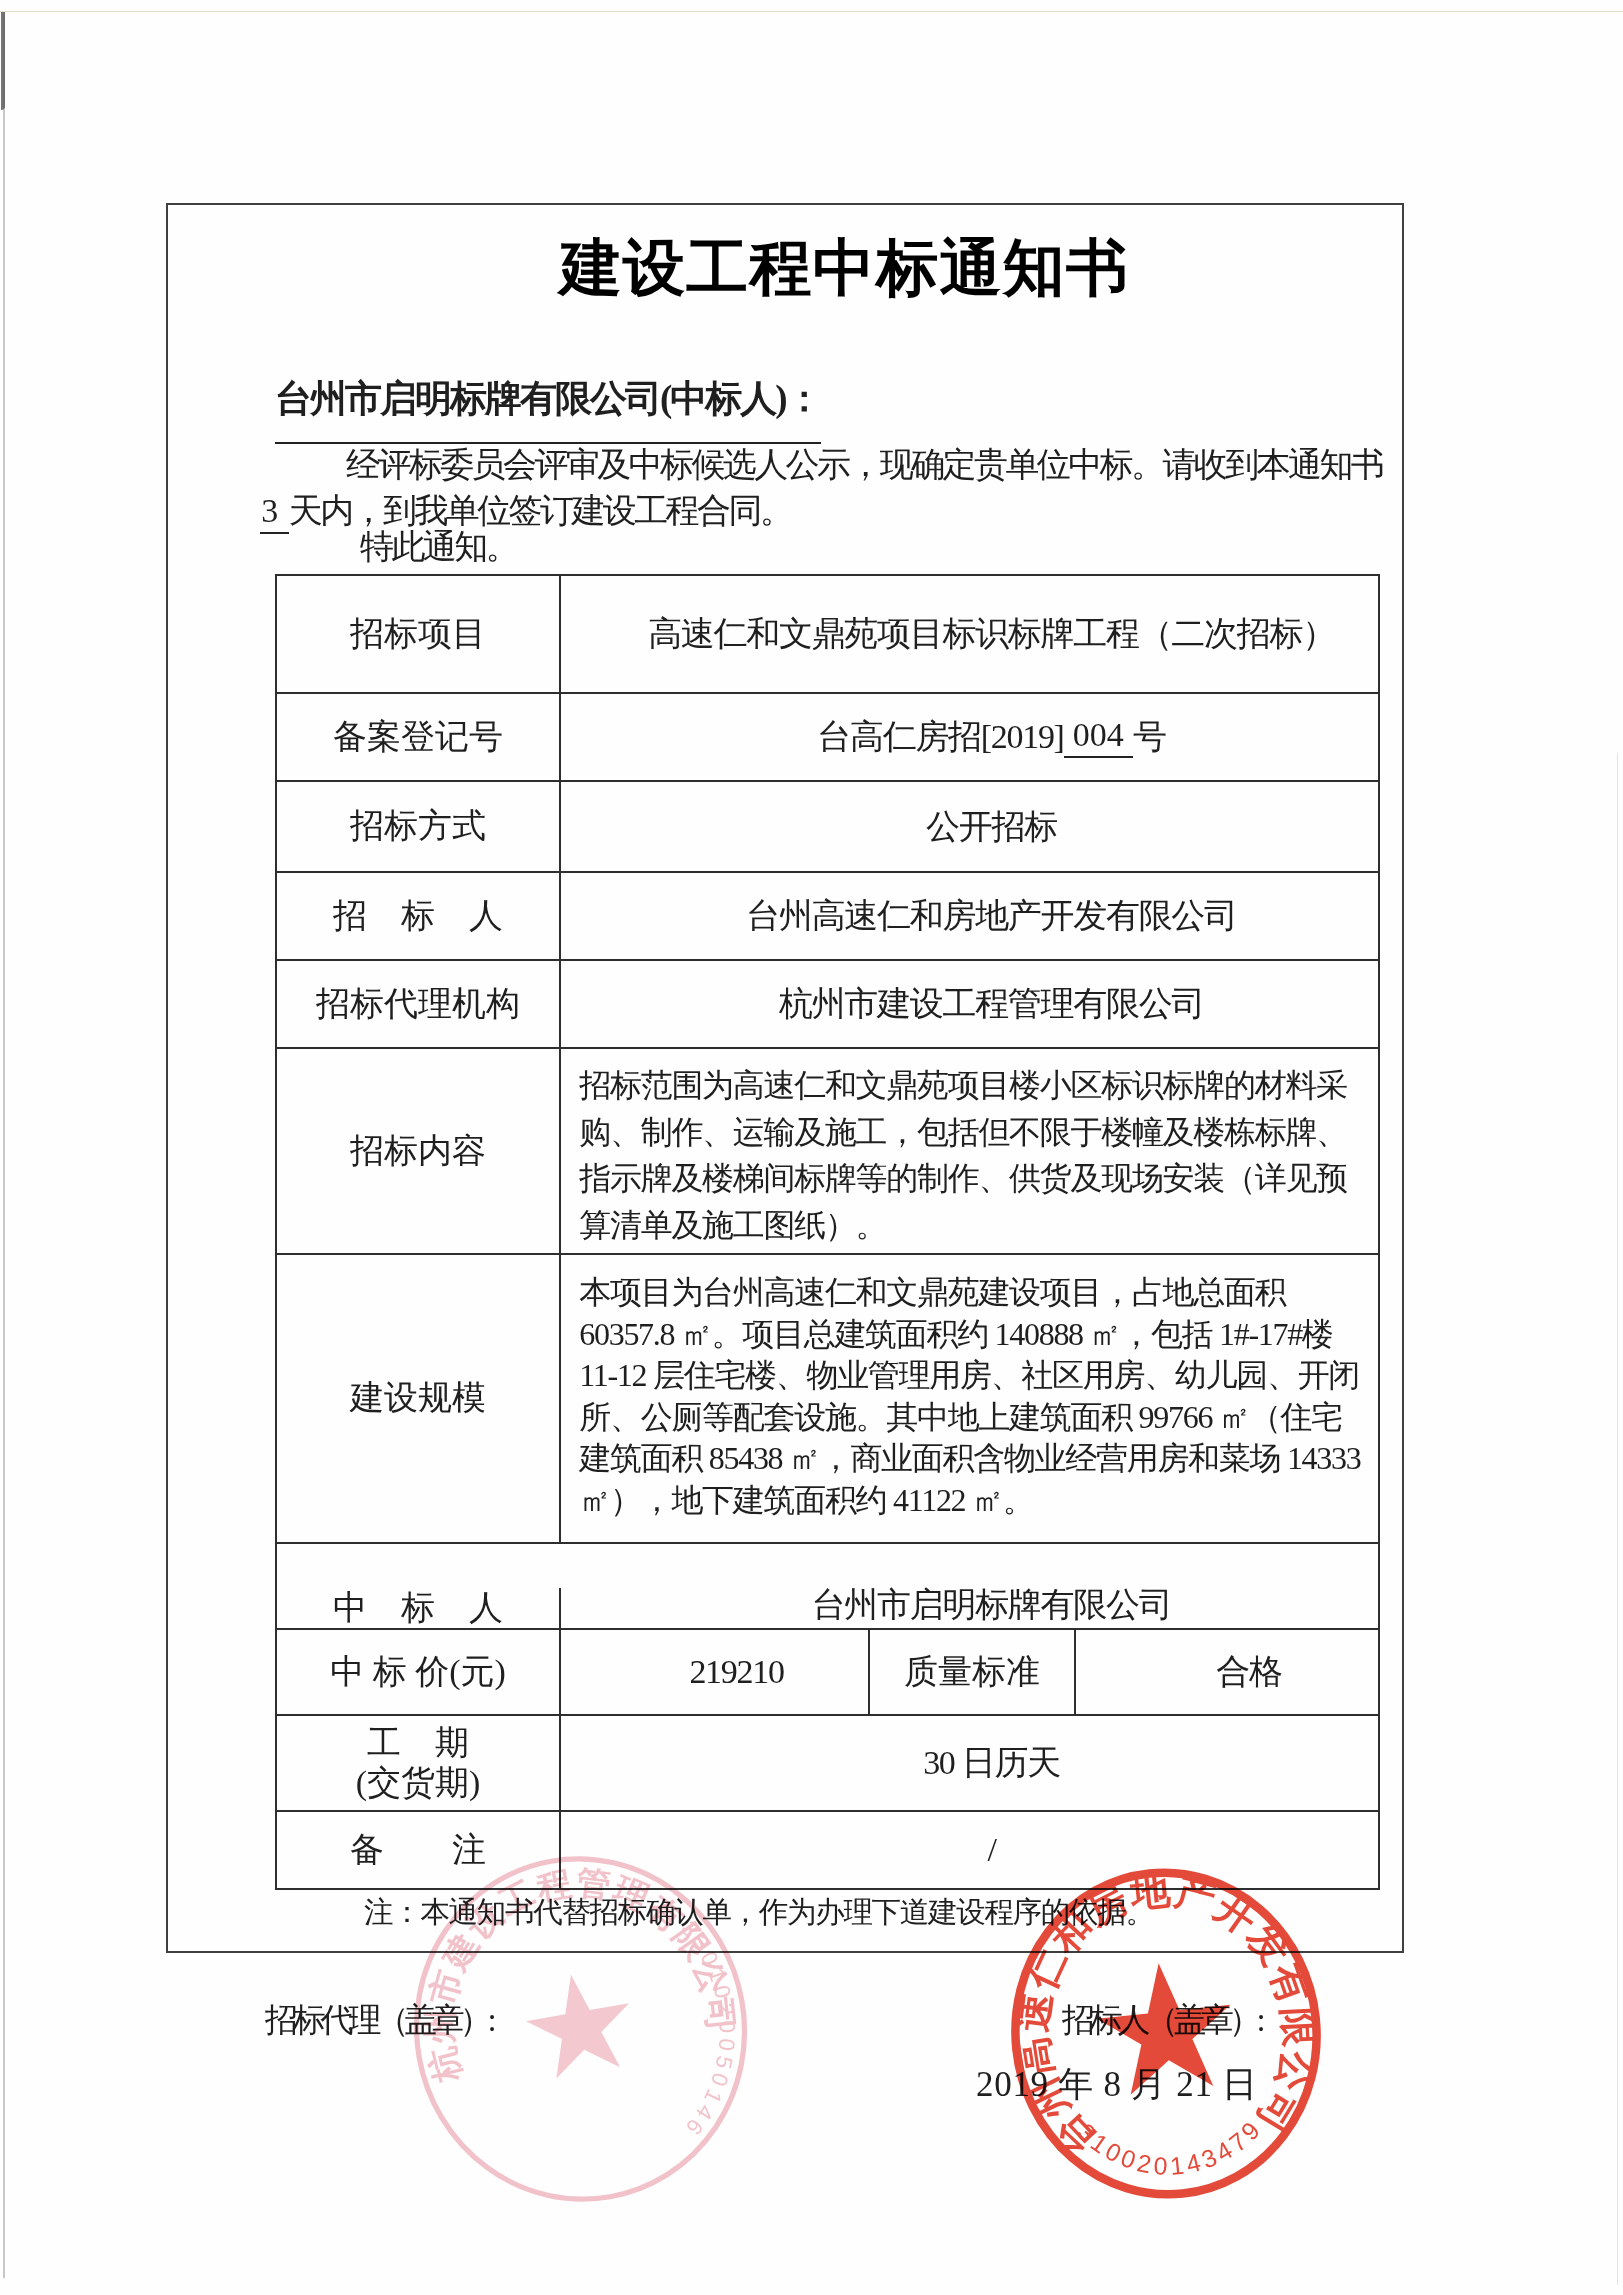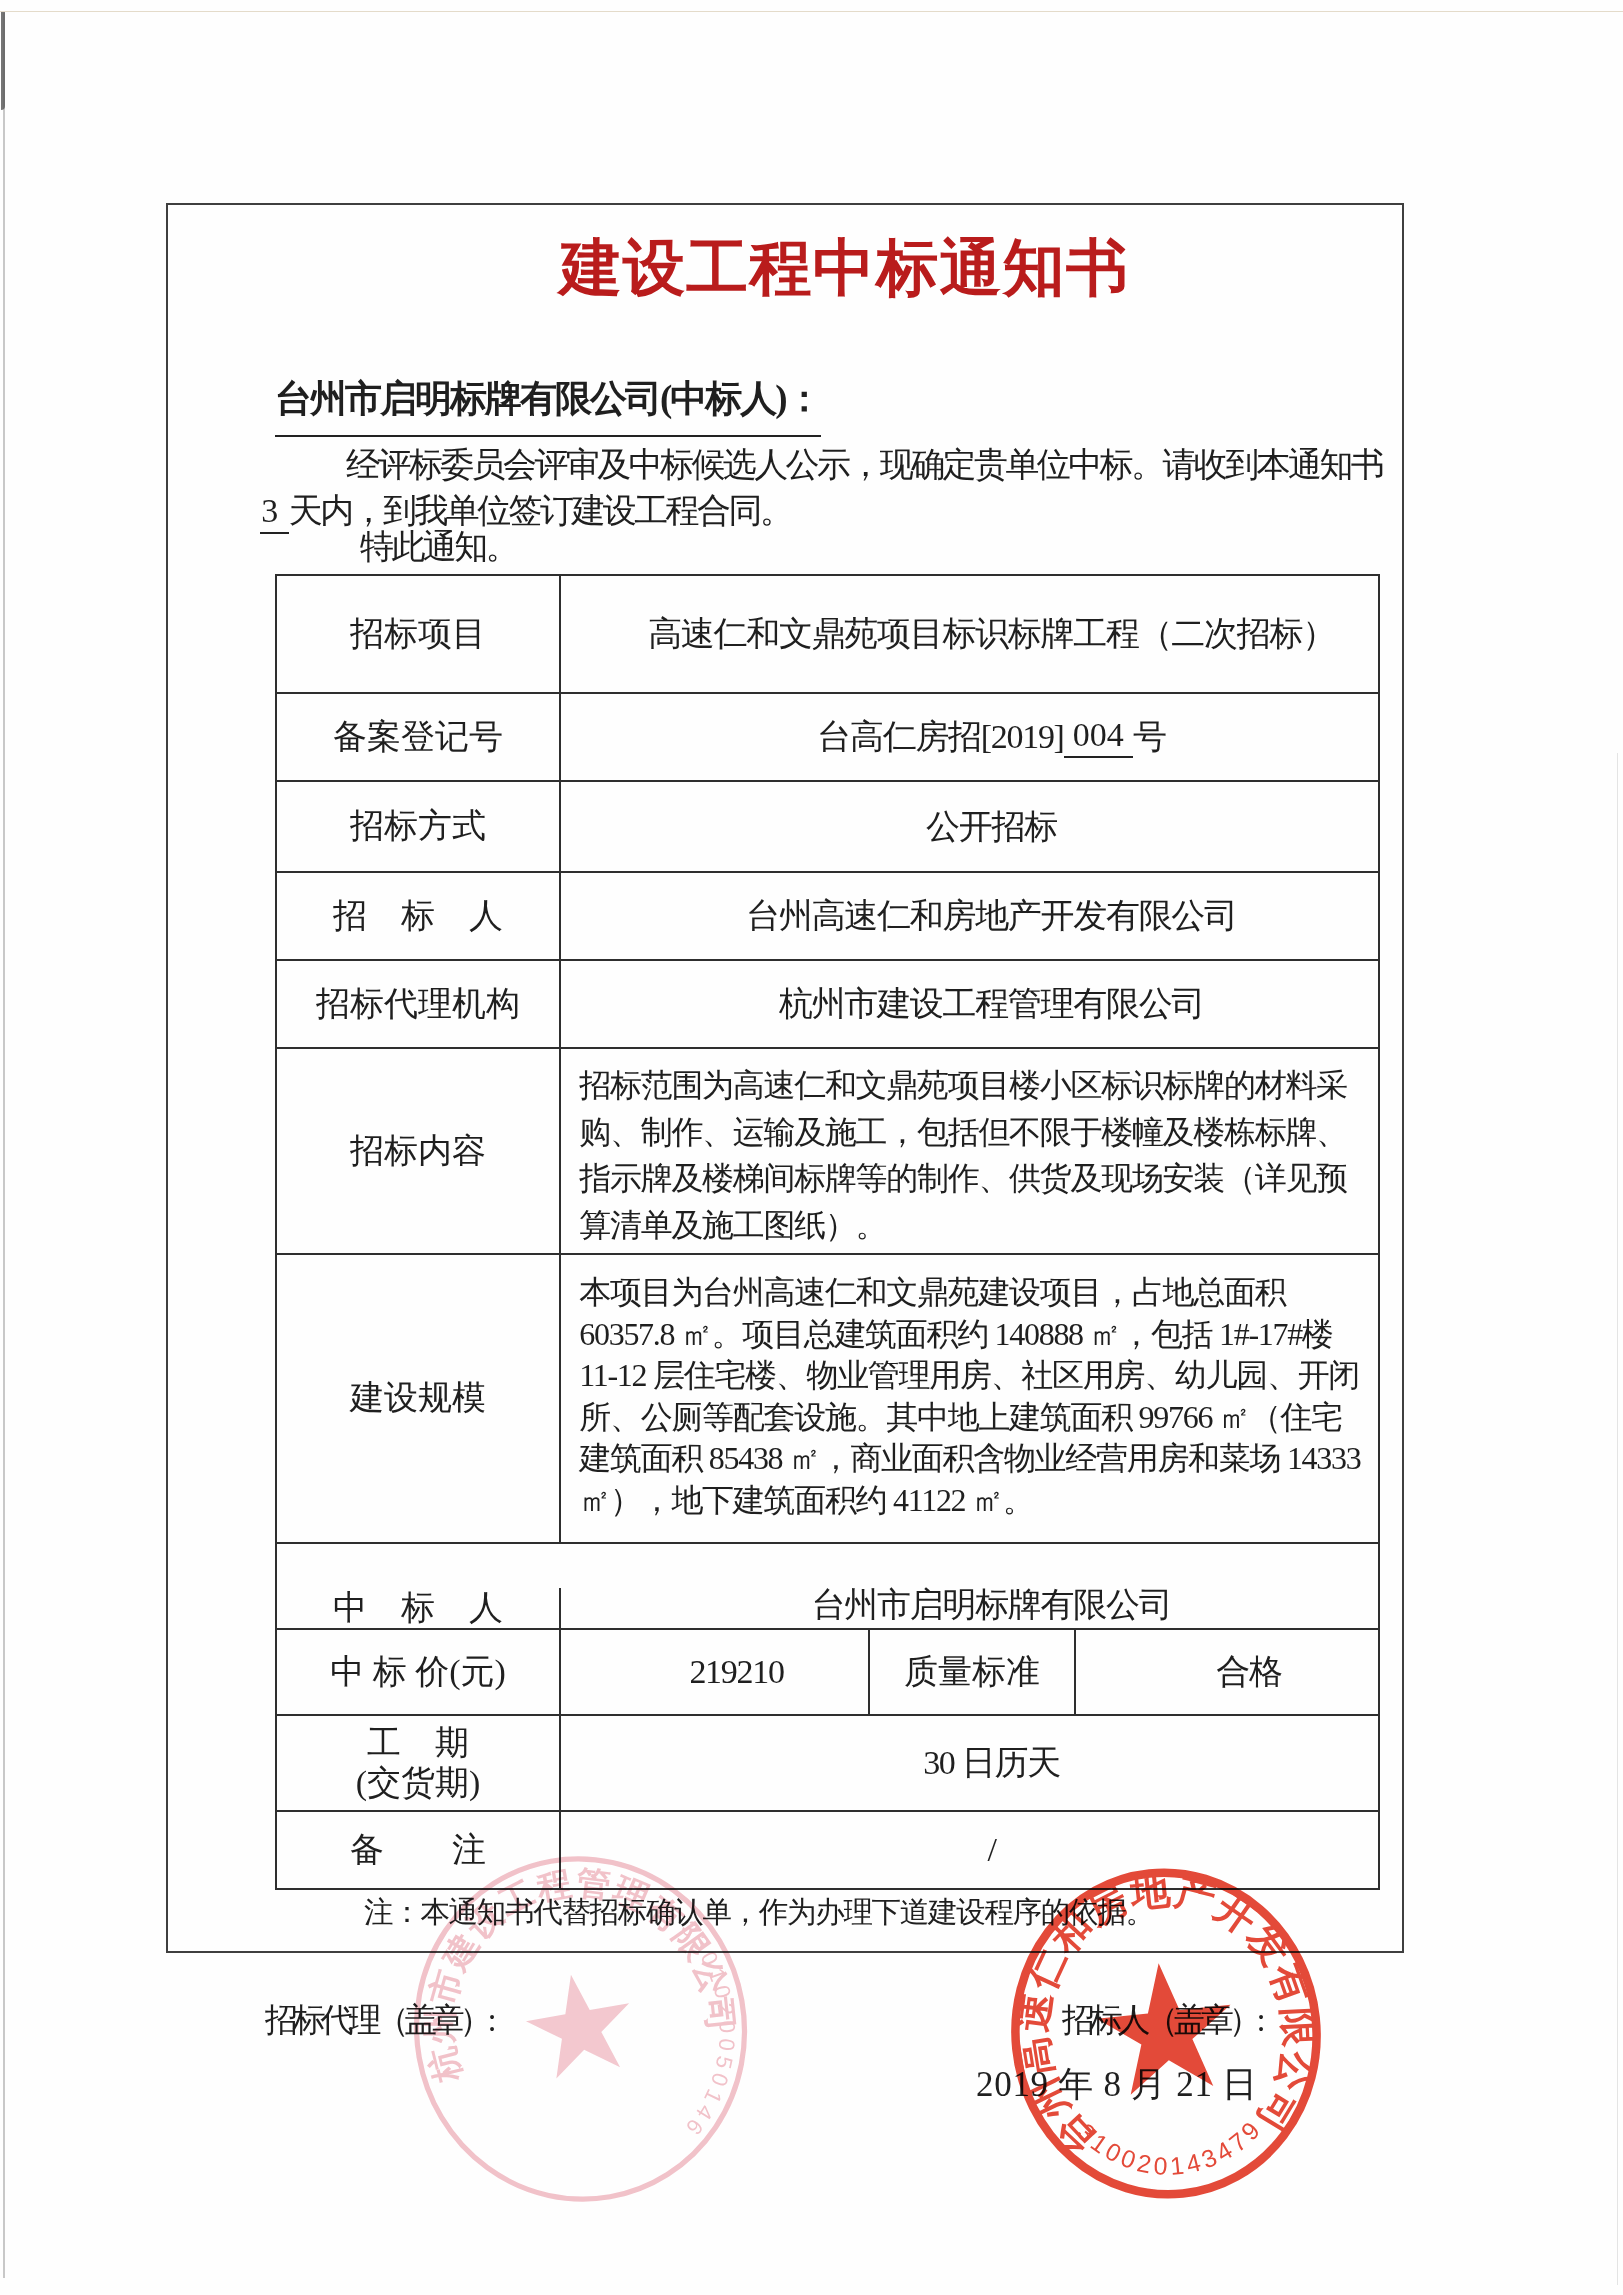--- a/index.html
+++ b/index.html
@@ -17,28 +17,28 @@
   .scan-left-dark{position:absolute;left:1.3px;top:11.8px;width:3.3px;height:98px;background:#5d5d5d;border-radius:0 0 5.2px 0;opacity:.85;}
   .scan-right-line{position:absolute;left:1617px;top:753px;width:1.3px;height:1532px;background:#c9c9c9;opacity:.5;}
 
   .border-rect{
     position:absolute;left:166px;top:203px;width:1238px;height:1750px;
     border:2px solid #3f3f3f;box-sizing:border-box;
   }
   .doc-title{
     position:absolute;left:517px;top:226px;width:655px;
     text-align:center;font-size:62px;font-weight:bold;letter-spacing:1.3px;
-    font-family:"Liberation Sans","DejaVu Sans",sans-serif;color:#b91c1c;
+    font-family:"Liberation Sans","DejaVu Sans",sans-serif;color:#000000;
     white-space:nowrap;
   }
   .addressee{
     position:absolute;left:275px;top:374px;
     font-size:37px;font-weight:bold;letter-spacing:-2px;white-space:nowrap;
   }
-  .addressee .u{border-bottom:2.6px solid #222;padding-bottom:11px;display:inline-block;}
+  .addressee .u{border-bottom:2.6px solid #222;padding-bottom:18px;display:inline-block;}
   .body-line{position:absolute;font-size:34px;letter-spacing:-2.6px;white-space:nowrap;}
   .bl1{left:346px;top:442px;}
   .bl2{left:260px;top:488px;}
   .bl2 .u3{border-bottom:2.6px solid #222;padding:0 10.5px 2.6px 1.3px;letter-spacing:0;}
   .bl3{left:360px;top:524px;}
 
   
   .biao{
     position:absolute;left:275px;top:574px;width:1105px;
     border:2.6px solid #2e2e2e;box-sizing:border-box;background:transparent;

